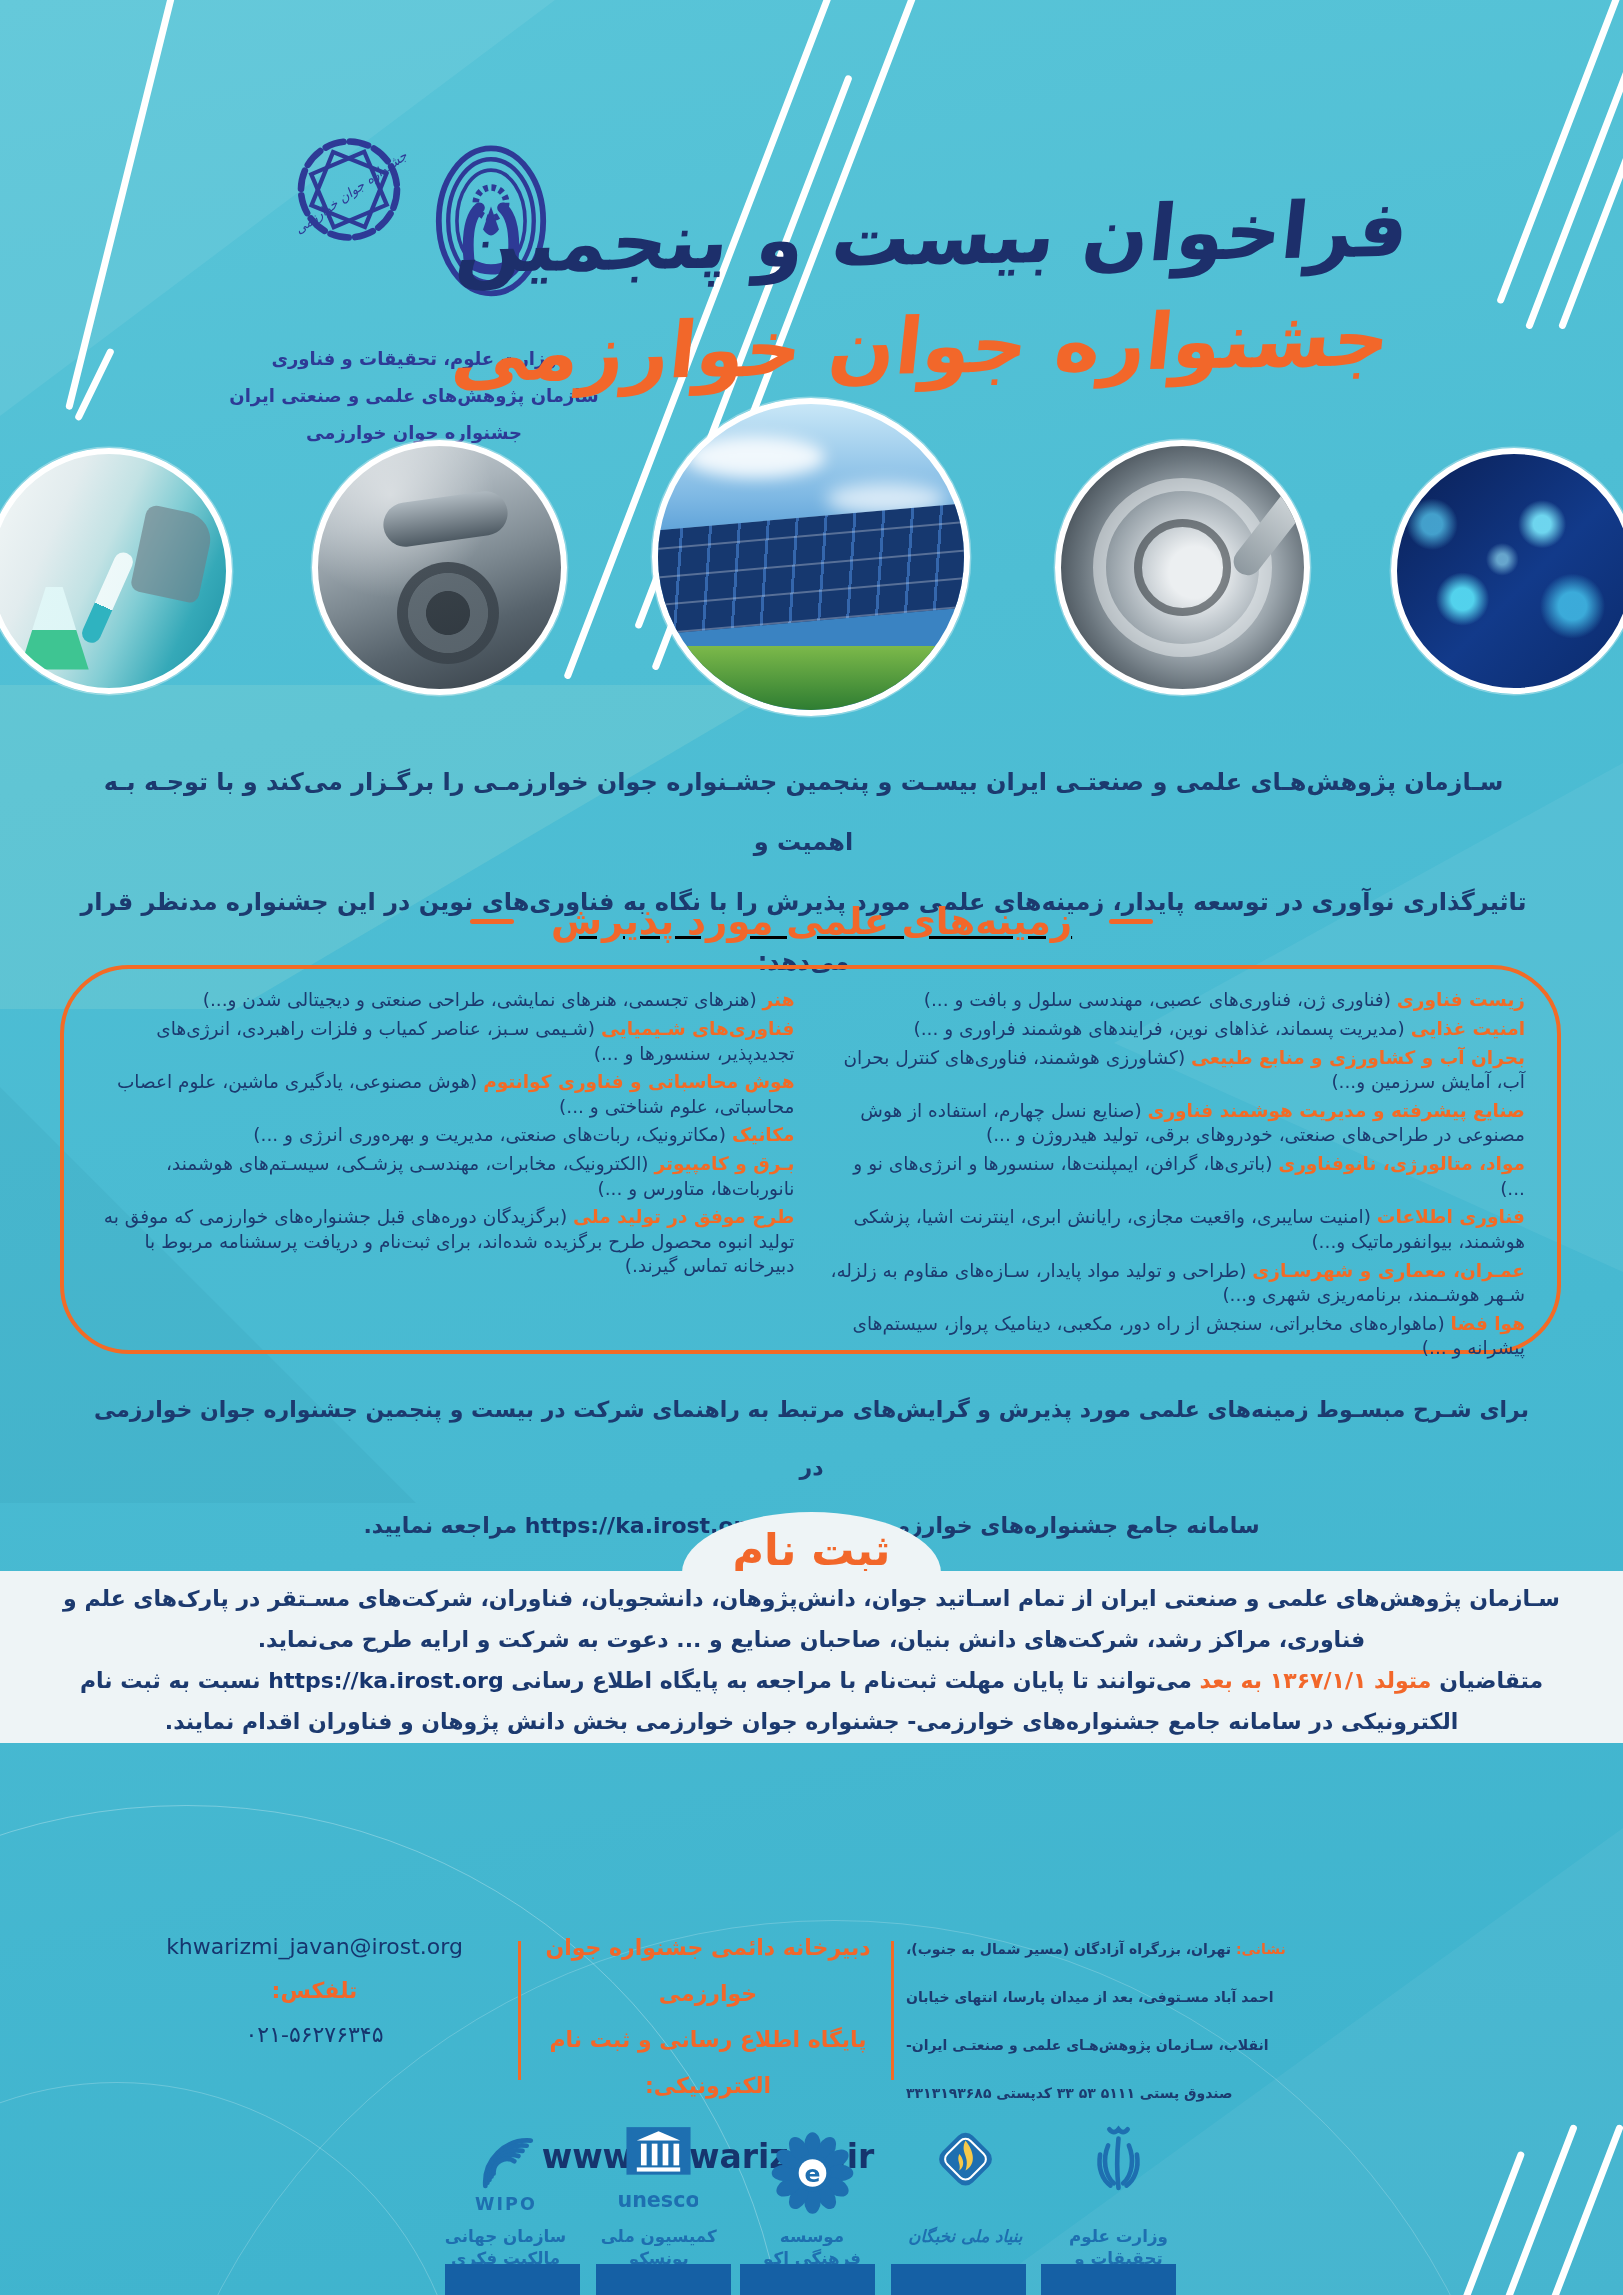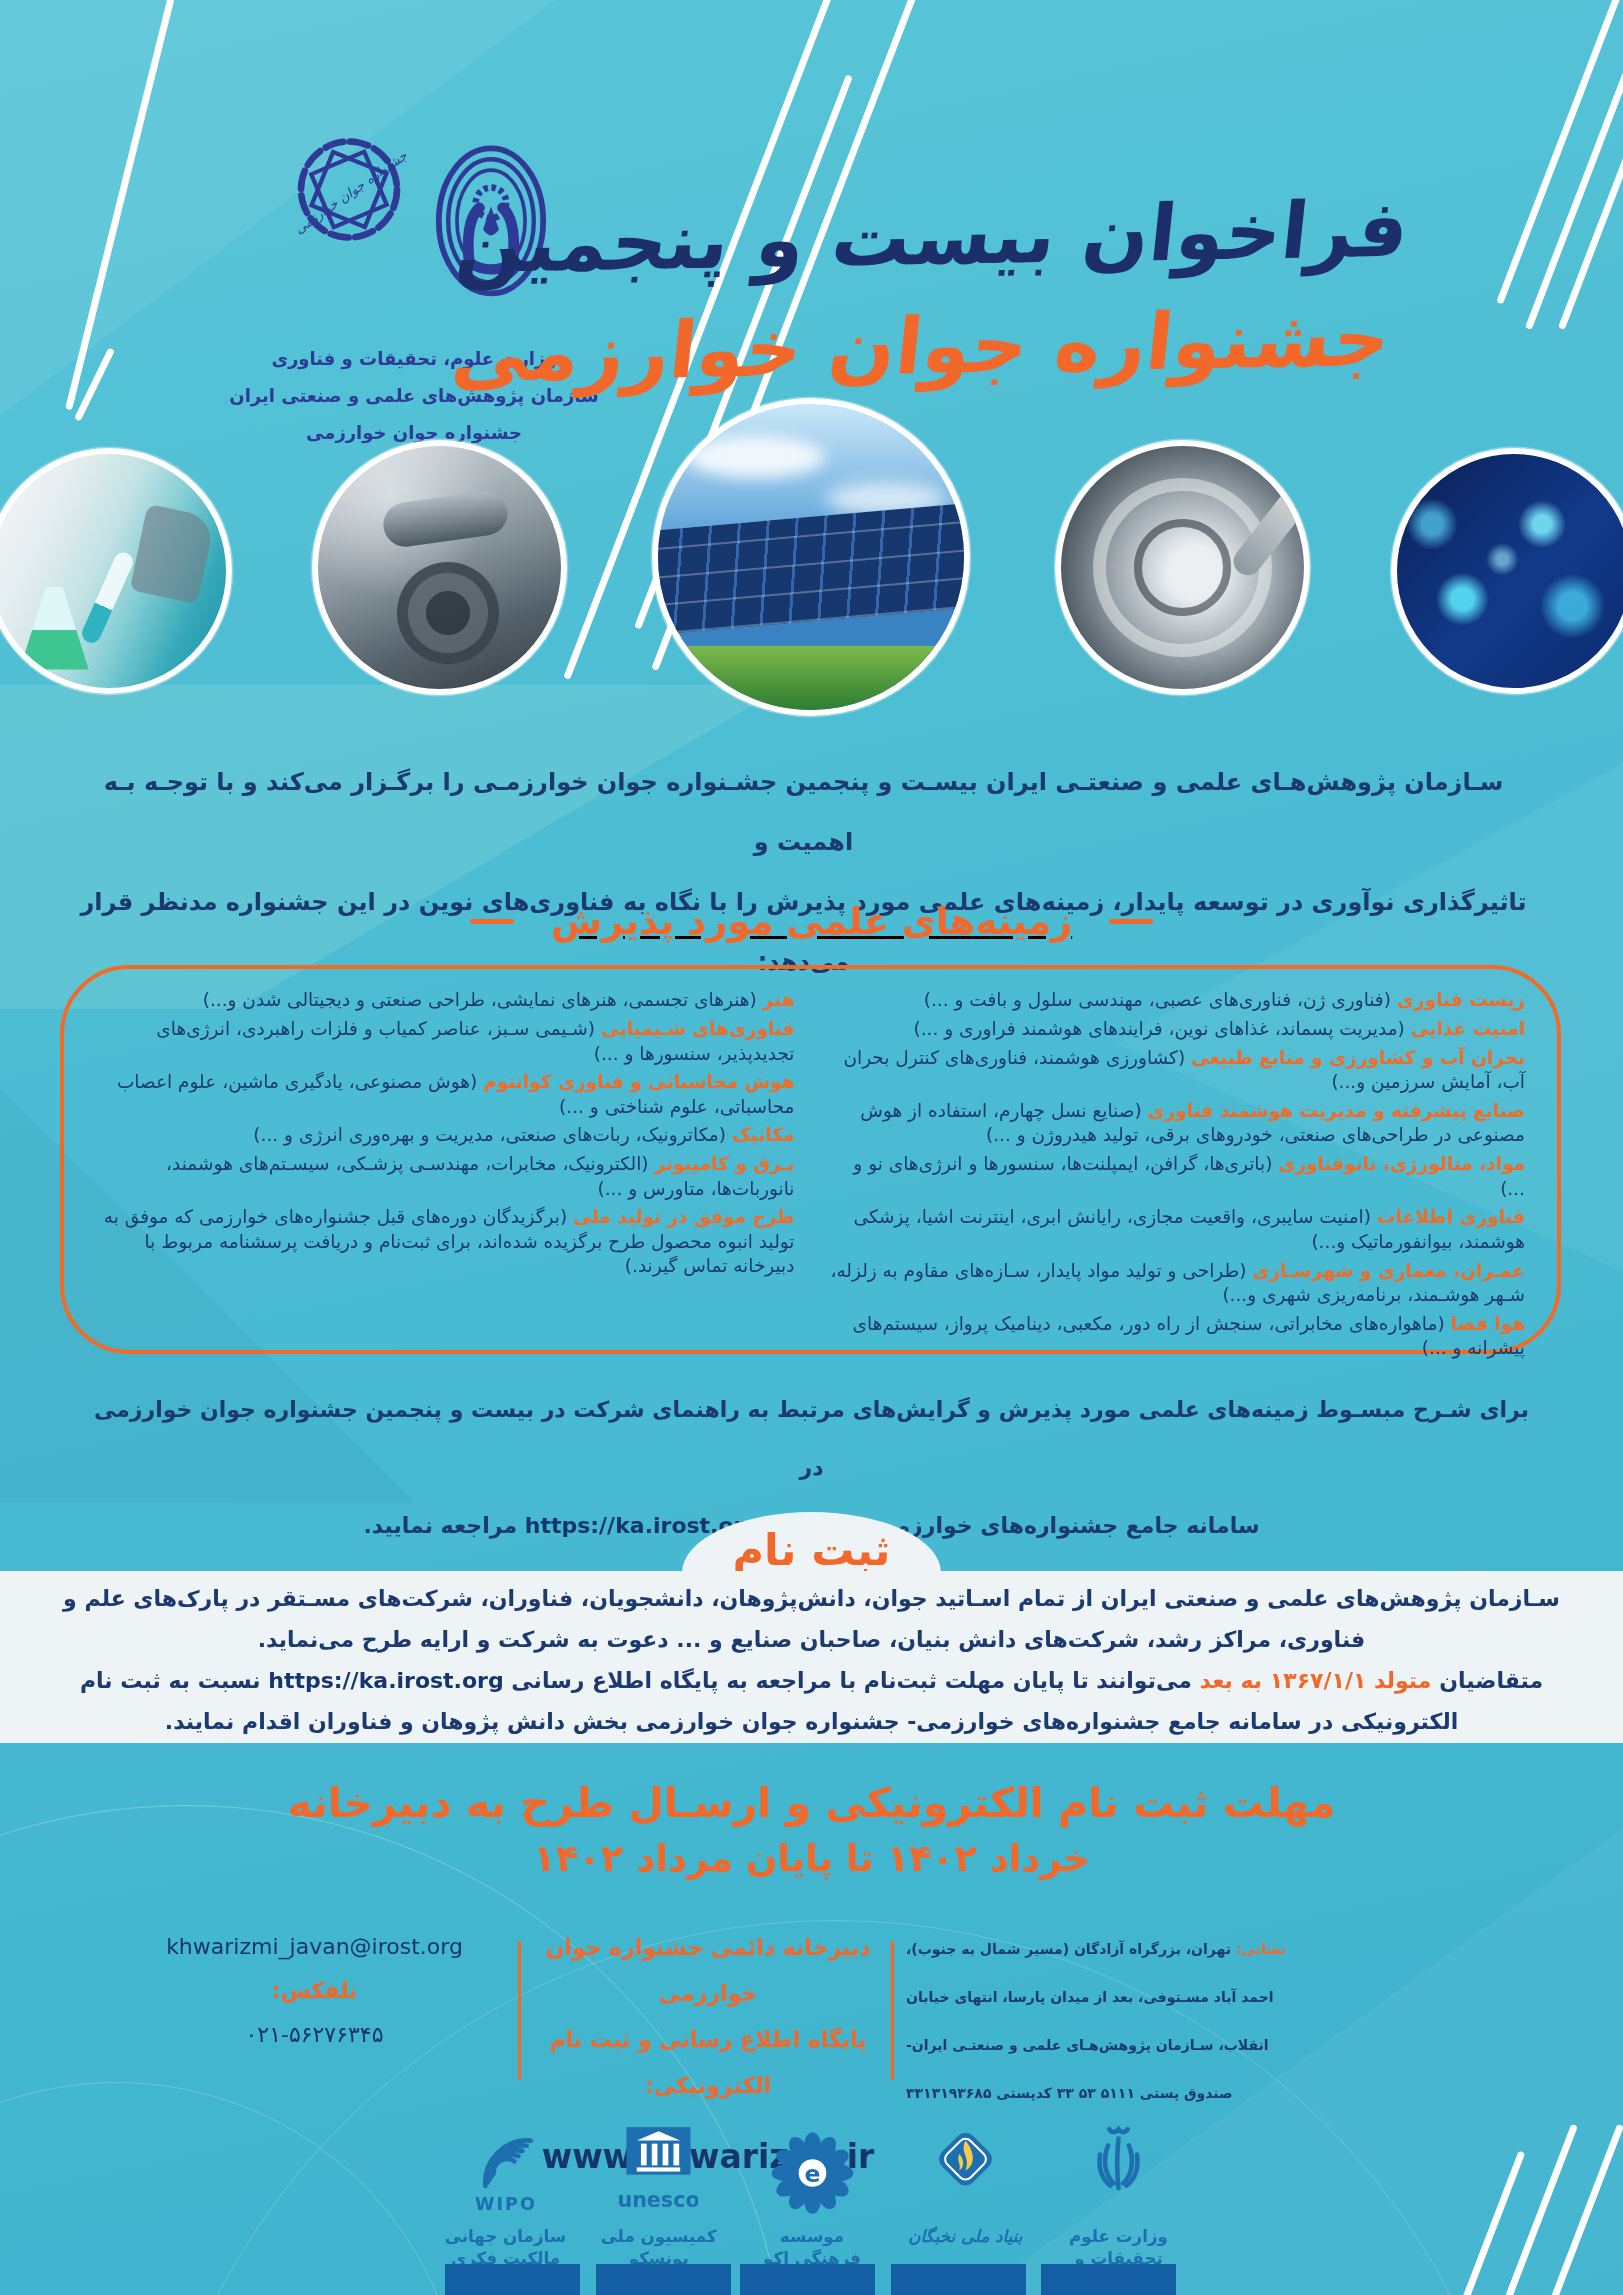--- a/index.html
+++ b/index.html
@@ -243,24 +243,20 @@
     <div>
       <span>متقاضیان</span>
       <span class="hl">متولد ۱۳۶۷/۱/۱ به بعد</span>
       <span>می‌توانند تا پایان مهلت ثبت‌نام با مراجعه به پایگاه اطلاع رسانی</span>
       <span class="navy-url" dir="ltr">https://ka.irost.org</span>
       <span>نسبت به ثبت نام</span>
     </div>
     <div>الکترونیکی در سامانه جامع جشنواره‌های خوارزمی- جشنواره جوان خوارزمی بخش دانش پژوهان و فناوران اقدام نمایند.</div>
   </div>
 
-  <div class="deadline">
-    <div class="d1">مهلت ثبت نام الکترونیکی و ارسـال طرح به دبیرخانه</div>
-    <div class="d2">خرداد ۱۴۰۲ تا پایان مرداد ۱۴۰۲</div>
-  </div>
 
   <div class="contact">
     <div class="divider div1"></div>
     <div class="divider div2"></div>
 
     <div class="addr">
       <div>
         <span class="lbl">نشانی:</span>
         <span>تهران، بزرگراه آزادگان (مسیر شمال به جنوب)،</span>
       </div>

